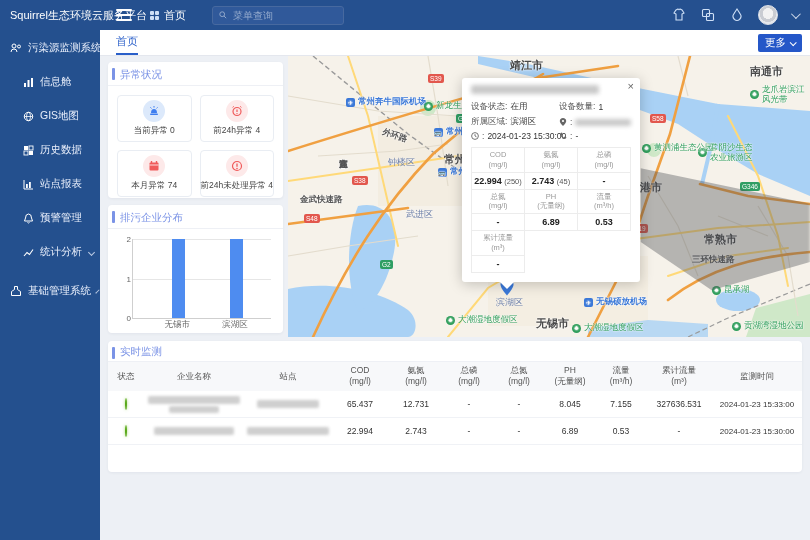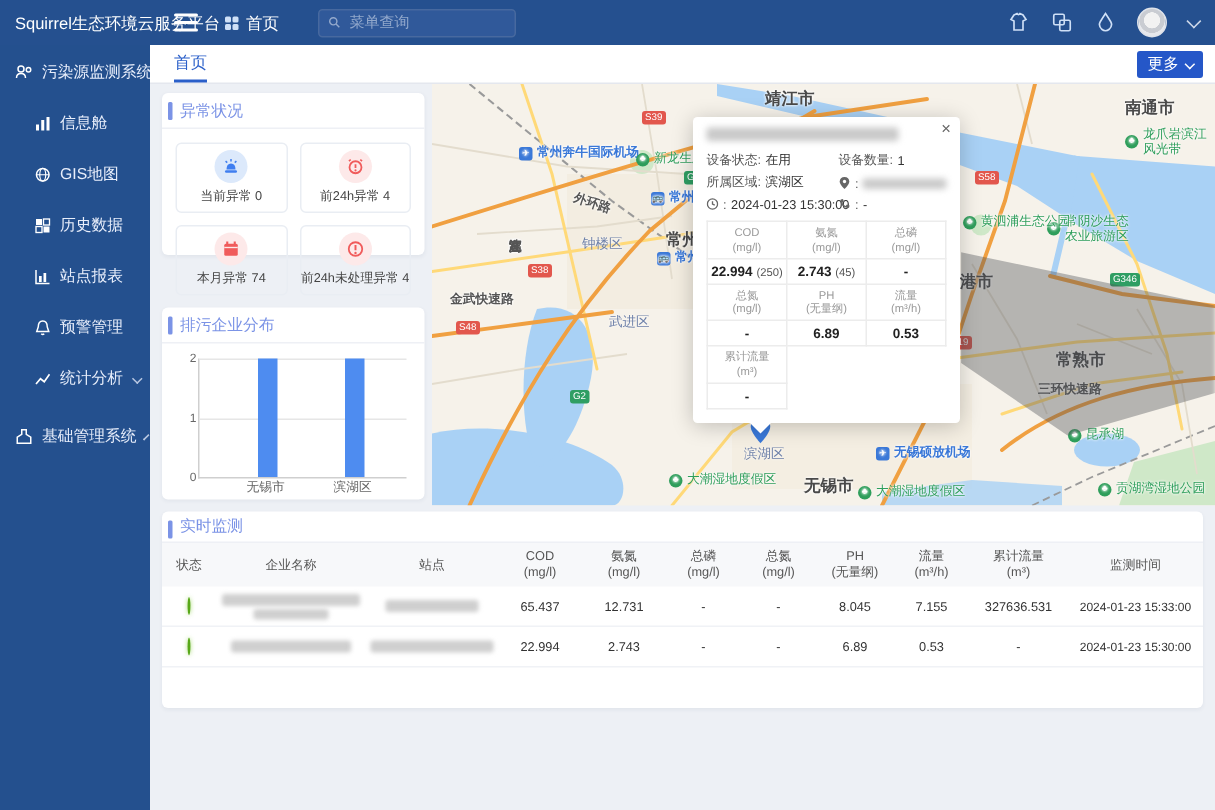--- a/index.html
+++ b/index.html
@@ -228,21 +228,21 @@
   </div>
 
   <div class="tabbar">
     <div class="tab">首页</div>
     <button class="more-btn">
       <span>更多</span>
       <span class="chev"></span>
     </button>
   </div>
 
-  <div class="panel" style="left:108px;top:62px;width:175px;height:108px;">
+  <div class="panel" style="left:108px;top:62px;width:175px;height:136px;">
     <div class="ptitle">异常状况</div>
     <div class="cards">
       <div class="card">
         <span class="cic blue">
           <svg width="12" height="12" viewBox="0 0 12 12">
               <path d="M3 8 Q3 4 6 4 Q9 4 9 8 Z" fill="#3f7ef0"></path>
               <rect x="2" y="8.5" width="8" height="1.6" rx=".8" fill="#3f7ef0"></rect>
               <line x1="6" y1="1" x2="6" y2="2.6" stroke="#3f7ef0" stroke-width="1"></line>
               <line x1="2.4" y1="2.4" x2="3.5" y2="3.4" stroke="#3f7ef0" stroke-width="1"></line>
               <line x1="9.6" y1="2.4" x2="8.5" y2="3.4" stroke="#3f7ef0" stroke-width="1"></line>

